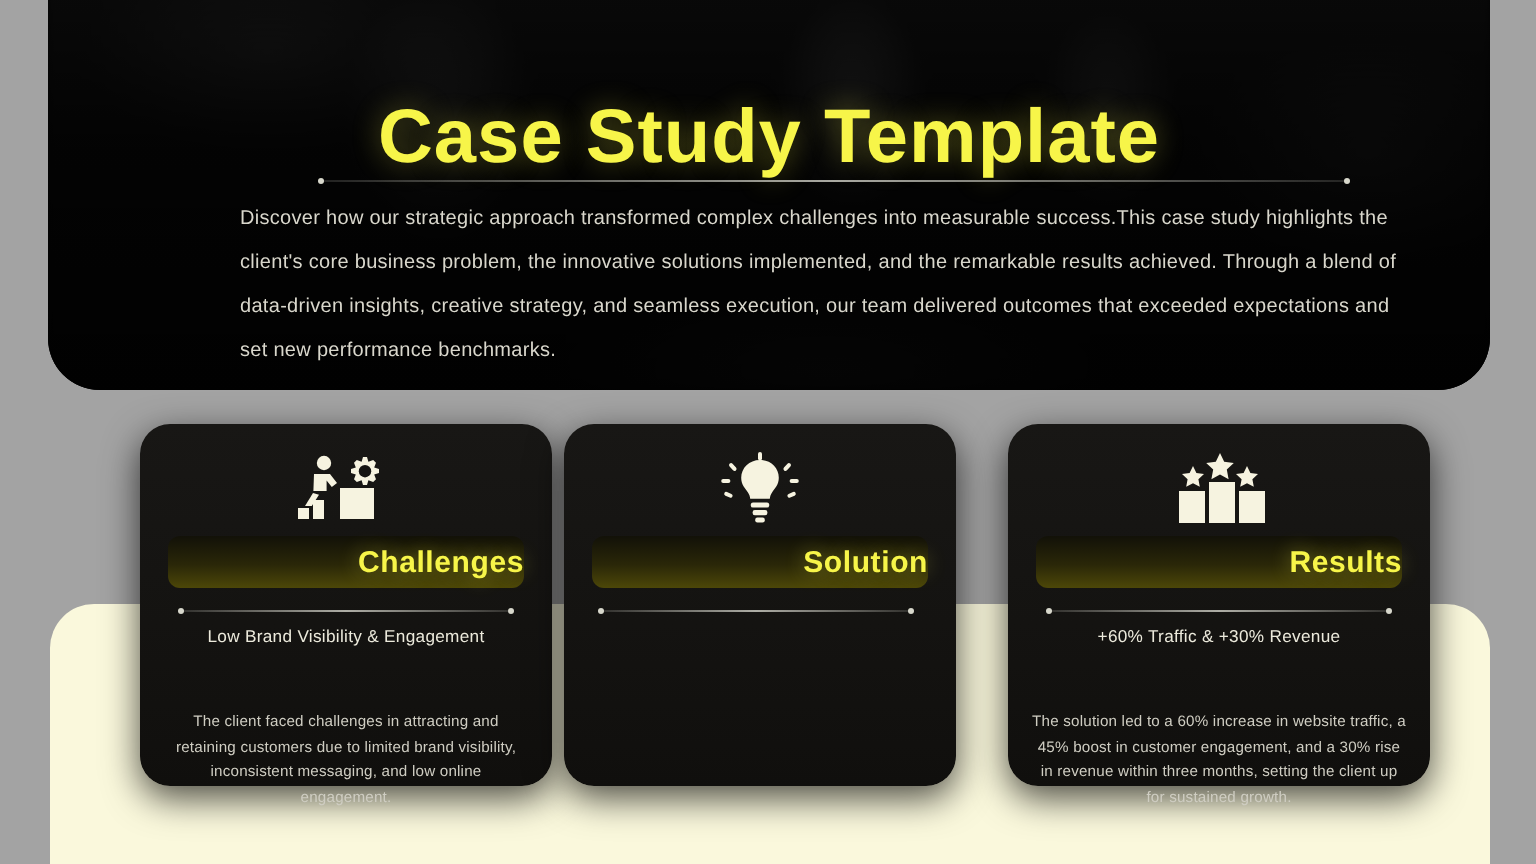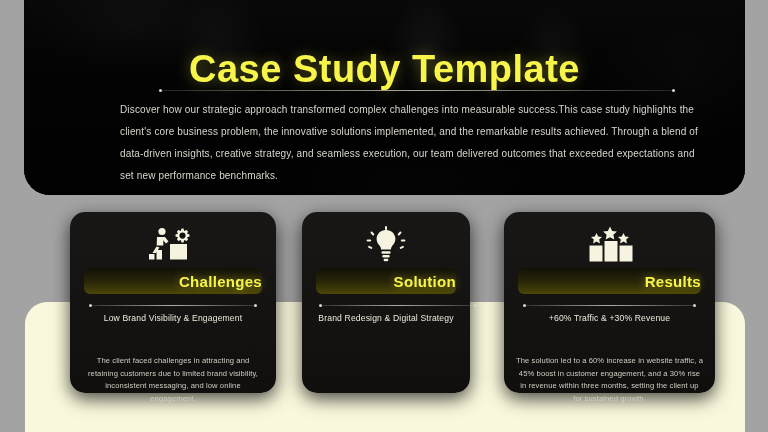--- a/index.html
+++ b/index.html
@@ -104,21 +104,21 @@
   }
   .card {
     position:absolute;
     top:0;
     width:206px; height:181px;
     background:linear-gradient(180deg, #181715 0%, #141311 55%, #100f0d 100%);
     border-radius:15px;
     box-shadow:0 6px 18px rgba(0,0,0,.7);
   }
   .card.c1 { left:70px; }
-  .card.c2 { left:302px; width:168px; }
+  .card.c2 { left:282px; width:196px; }
   .card.c3 { left:504px; width:211px; }
 
   .card-icon {
     position:absolute;
     left:0; right:0; top:12px;
     height:42px;
     display:flex; align-items:center; justify-content:center;
   }
   .card-icon svg { display:block; }
 
@@ -215,21 +215,20 @@
           <rect x="1.6" y="13.5" width="4.6" height="2" rx="1"></rect>
           <rect x="35.8" y="13.5" width="4.6" height="2" rx="1"></rect>
           <rect x="3" y="20.4" width="4.4" height="2" rx="1" transform="rotate(24 5.2 21.4)"></rect>
           <rect x="34.6" y="20.4" width="4.4" height="2" rx="1" transform="rotate(-24 36.8 21.4)"></rect>
         </svg>
       </div>
       <div class="badge">
         <span class="badge-label">Solution</span>
       </div>
       <div class="divider card-divider"></div>
-      <div class="card-sub">Brand Redesign &amp; Digital Strategy</div>
     </div>
 
     <div class="card c3">
       <div class="card-icon">
         <svg width="48" height="38" viewBox="0 0 48 38" fill="#F6F3E0">
           <path d="M24 0.5 l2.1 4.4 4.8 .6 -3.5 3.3 .9 4.8 -4.3 -2.3 -4.3 2.3 .9 -4.8 -3.5 -3.3 4.8 -.6z"></path>
           <path d="M10.5 7 l1.7 3.5 3.8 .5 -2.8 2.6 .7 3.8 -3.4 -1.8 -3.4 1.8 .7 -3.8 -2.8 -2.6 3.8 -.5z"></path>
           <path d="M37.5 7 l1.7 3.5 3.8 .5 -2.8 2.6 .7 3.8 -3.4 -1.8 -3.4 1.8 .7 -3.8 -2.8 -2.6 3.8 -.5z"></path>
           <rect x="3.5" y="19.5" width="13" height="16"></rect>
           <rect x="18.5" y="15" width="13" height="20.5"></rect>

